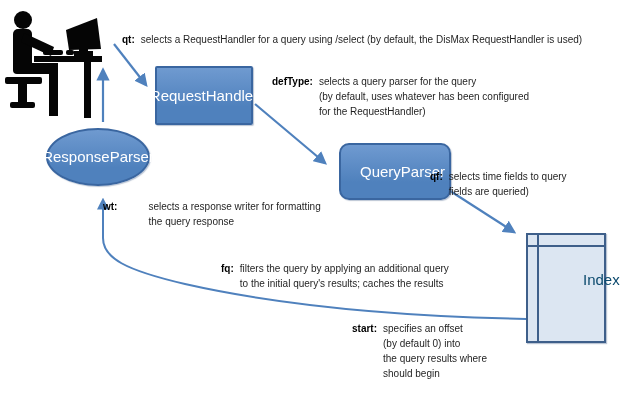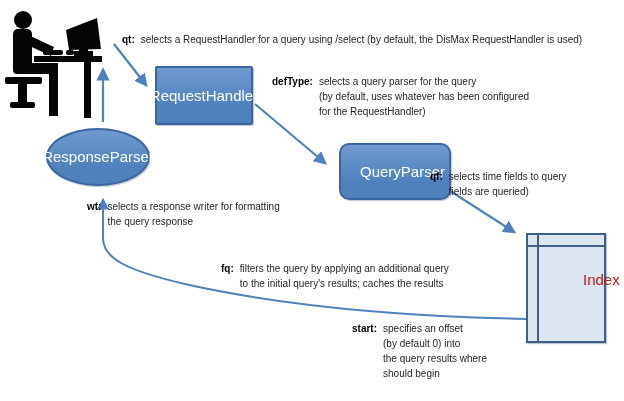--- a/index.html
+++ b/index.html
@@ -31,32 +31,32 @@
   #response-writer{left:46px; top:128px; width:100px; height:54px; border-radius:50%;}
   #index-node{
     position:absolute; left:526px; top:233px; width:76px; height:106px;
     background:var(--index-fill); border:2px solid var(--index-border);
     box-shadow:1px 1px 1px rgba(120,140,170,.5);
   }
   #index-node .v-line{position:absolute; left:9px; top:0; bottom:0; width:2px; background:var(--index-border);}
   #index-node .h-line{position:absolute; left:0; right:0; top:10px; height:2px; background:var(--index-border);}
   #index-node .label{
     position:absolute; left:11px; right:0; top:36px; text-align:center;
-    color:#b91c1c; font-size:15px;padding-left:44px;
+    color:#0c4a6e; font-size:15px;padding-left:44px;
   }
 
   .ann{
     position:absolute; display:flex; align-items:flex-start;
     font-size:10px; line-height:15px; color:var(--text); white-space:nowrap;
   }
   .ann .term{font-weight:bold; color:#000; margin-right:6px;}
   #ann-qt{left:122px; top:32px;justify-content:space-between;}
   #ann-deftype{left:272px; top:74px;}
   #ann-qf{left:430px; top:169px;}
-  #ann-wt{left:87px; top:199px;}
+  #ann-wt{left:103px; top:199px;gap:25px;}
   #ann-fq{left:221px; top:261px;}
   #ann-rows{left:152px; top:313px;}
   #ann-start{left:352px; top:321px;}
 </style>
 </head>
 <body>
 
 <div id="canvas">
 
   <svg class="overlay" width="624" height="401" viewBox="0 0 624 401">

